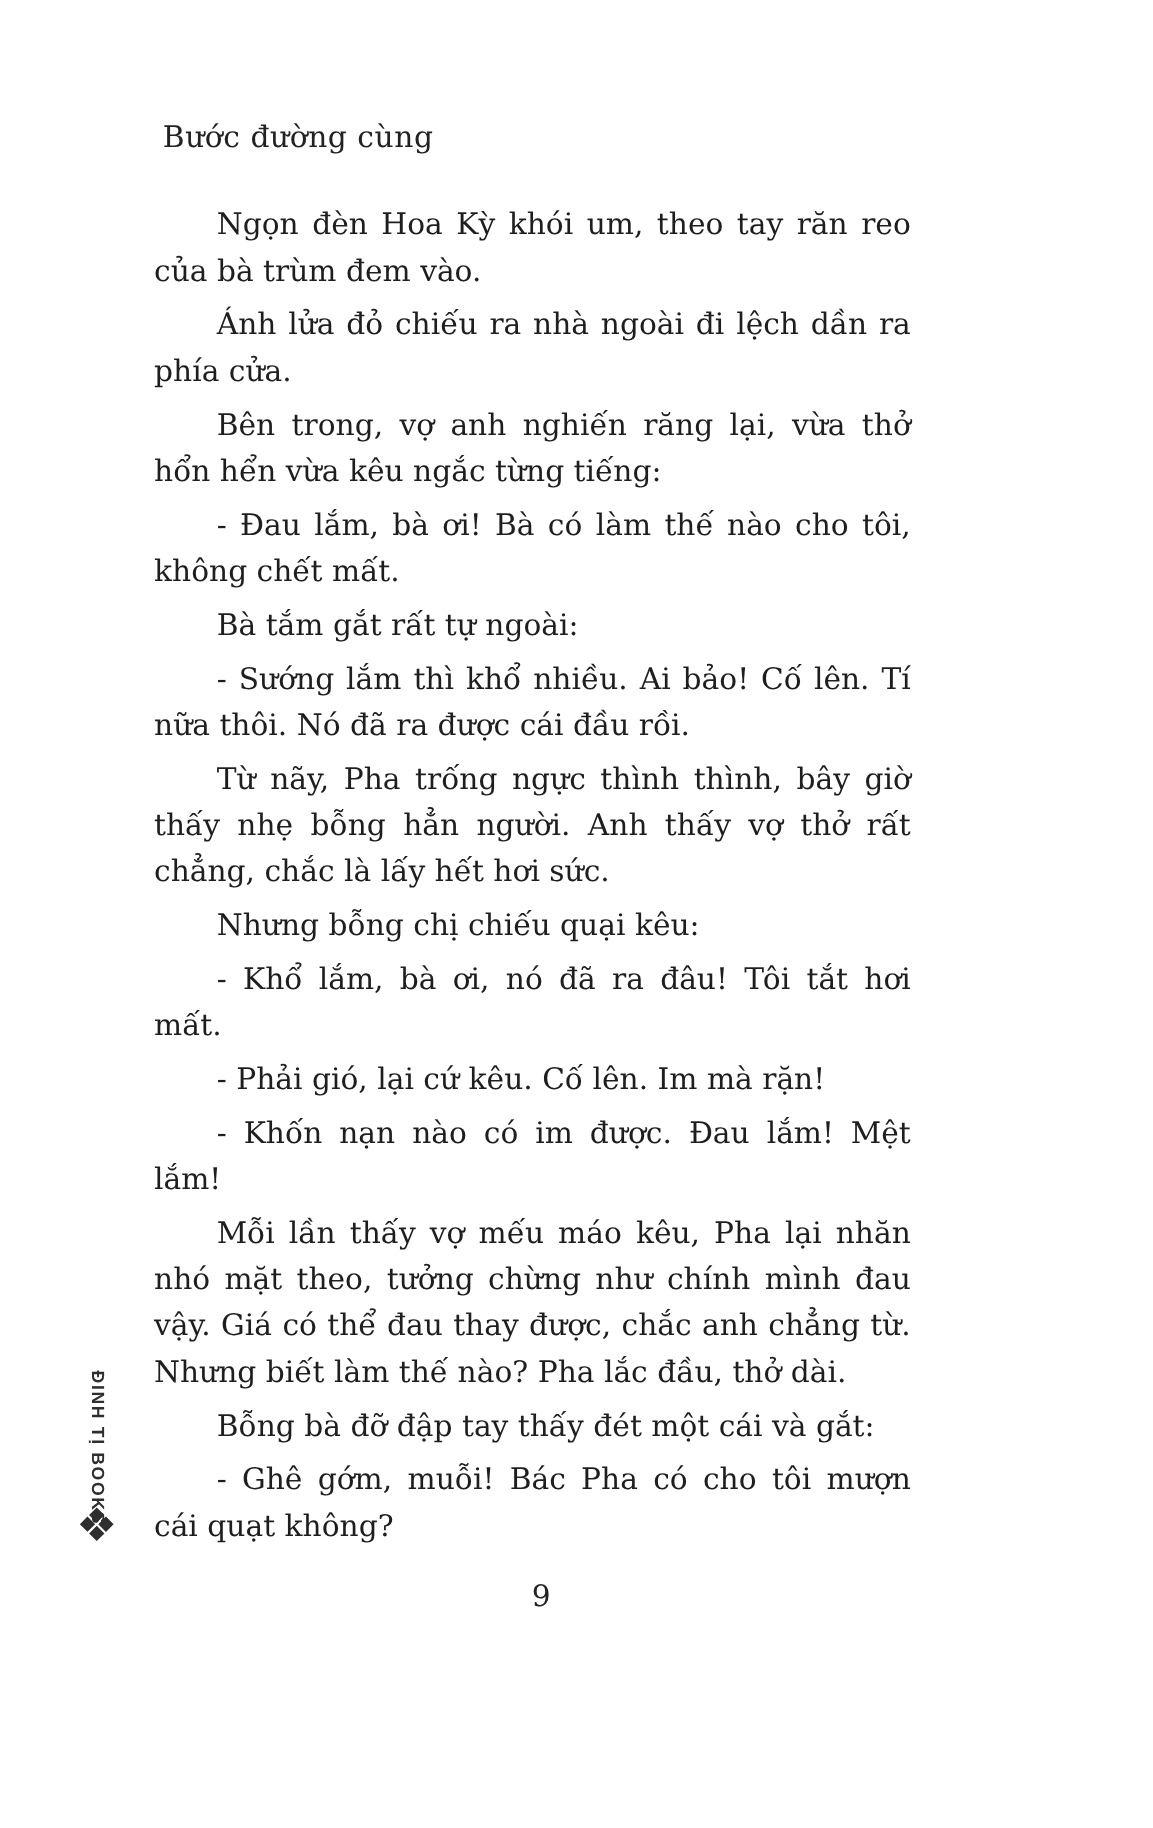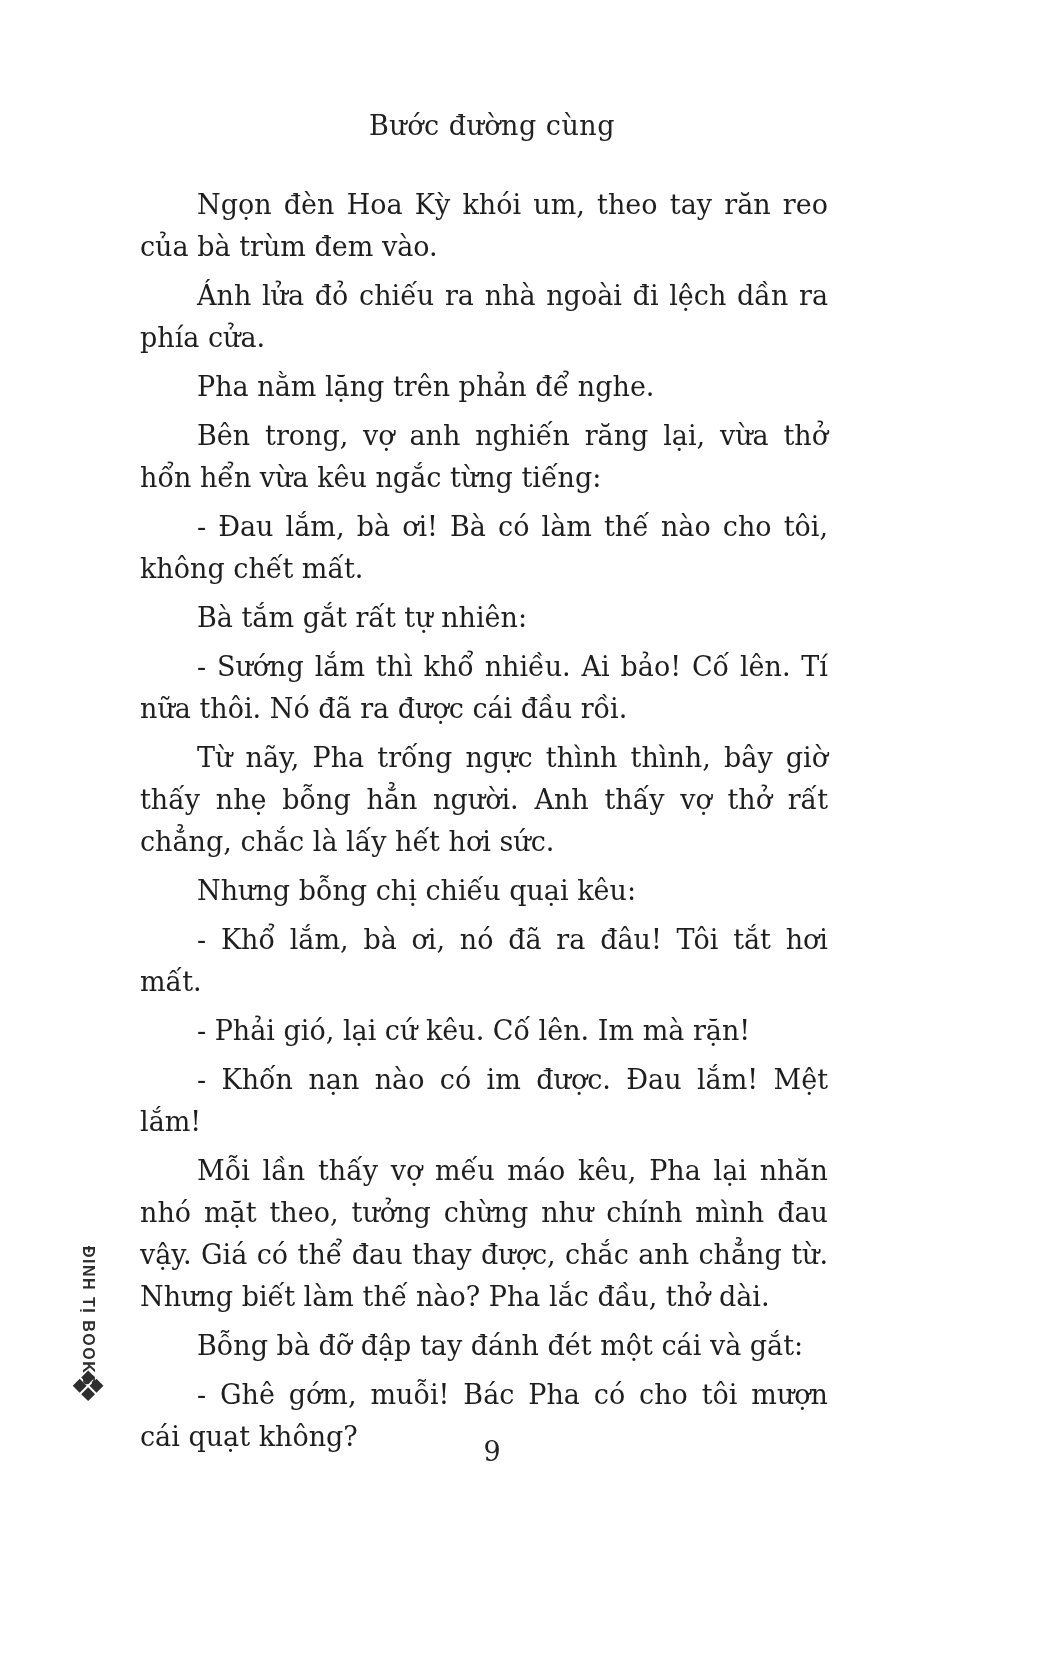--- a/index.html
+++ b/index.html
@@ -15,21 +15,21 @@
   .page {
     position: absolute;
     inset: 0;
     background: #ffffff;
   }
   .running-header {
     position: absolute;
     top: 110px;
     left: 148px;
     width: 688px;
-    text-align: center;
+    text-align: left;
     font-size: 27px;
     letter-spacing: 0.5px;
     color: #222222;
   }
   .text-block {
     position: absolute;
     top: 184px;
     left: 140px;
     width: 688px;
     font-size: 27px;
@@ -86,32 +86,31 @@
 </head>
 <body>
 
 <div class="page">
 
   <div class="running-header">Bước đường cùng</div>
 
   <div class="text-block">
     <p>Ngọn đèn Hoa Kỳ khói um, theo tay răn reo của bà trùm đem vào.</p>
     <p>Ánh lửa đỏ chiếu ra nhà ngoài đi lệch dần ra phía cửa.</p>
-    <p>Pha nằm lặng trên phản để nghe.</p>
     <p>Bên trong, vợ anh nghiến răng lại, vừa thở hổn hển vừa kêu ngắc từng tiếng:</p>
     <p>- Đau lắm, bà ơi! Bà có làm thế nào cho tôi, không chết mất.</p>
-    <p>Bà tắm gắt rất tự nhiên:</p>
+    <p>Bà tắm gắt rất tự ngoài:</p>
     <p>- Sướng lắm thì khổ nhiều. Ai bảo! Cố lên. Tí nữa thôi. Nó đã ra được cái đầu rồi.</p>
     <p>Từ nãy, Pha trống ngực thình thình, bây giờ thấy nhẹ bỗng hẳn người. Anh thấy vợ thở rất chẳng, chắc là lấy hết hơi sức.</p>
     <p>Nhưng bỗng chị chiếu quại kêu:</p>
     <p>- Khổ lắm, bà ơi, nó đã ra đâu! Tôi tắt hơi mất.</p>
     <p>- Phải gió, lại cứ kêu. Cố lên. Im mà rặn!</p>
     <p>- Khốn nạn nào có im được. Đau lắm! Mệt lắm!</p>
     <p>Mỗi lần thấy vợ mếu máo kêu, Pha lại nhăn nhó mặt theo, tưởng chừng như chính mình đau vậy. Giá có thể đau thay được, chắc anh chẳng từ. Nhưng biết làm thế nào? Pha lắc đầu, thở dài.</p>
-    <p>Bỗng bà đỡ đập tay đánh đét một cái và gắt:</p>
+    <p>Bỗng bà đỡ đập tay thấy đét một cái và gắt:</p>
     <p>- Ghê gớm, muỗi! Bác Pha có cho tôi mượn cái quạt không?</p>
   </div>
 
   <div class="page-number">9</div>
 
   <div class="spine">
     <span class="spine-text">ĐINH TỊ BOOKS</span>
   </div>
 
   <div class="publisher-logo">❖</div>

